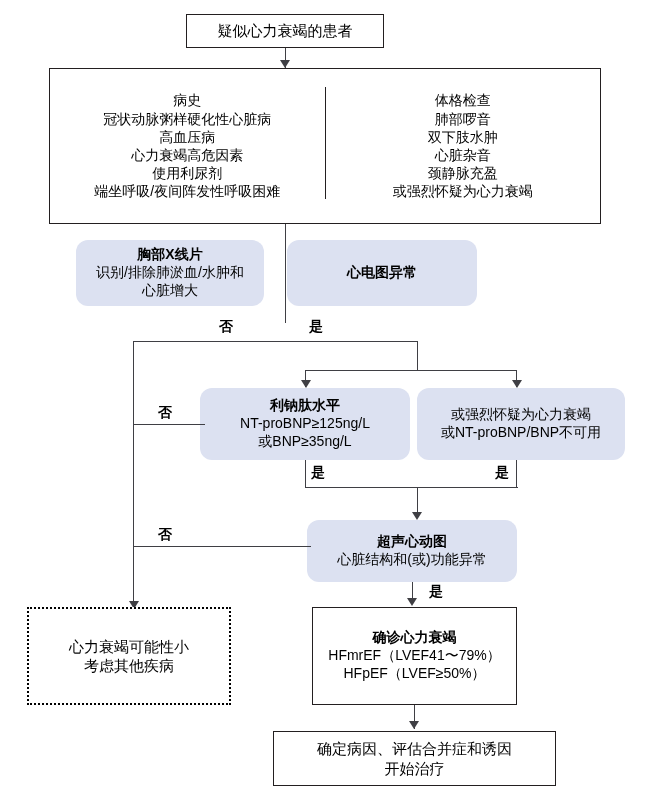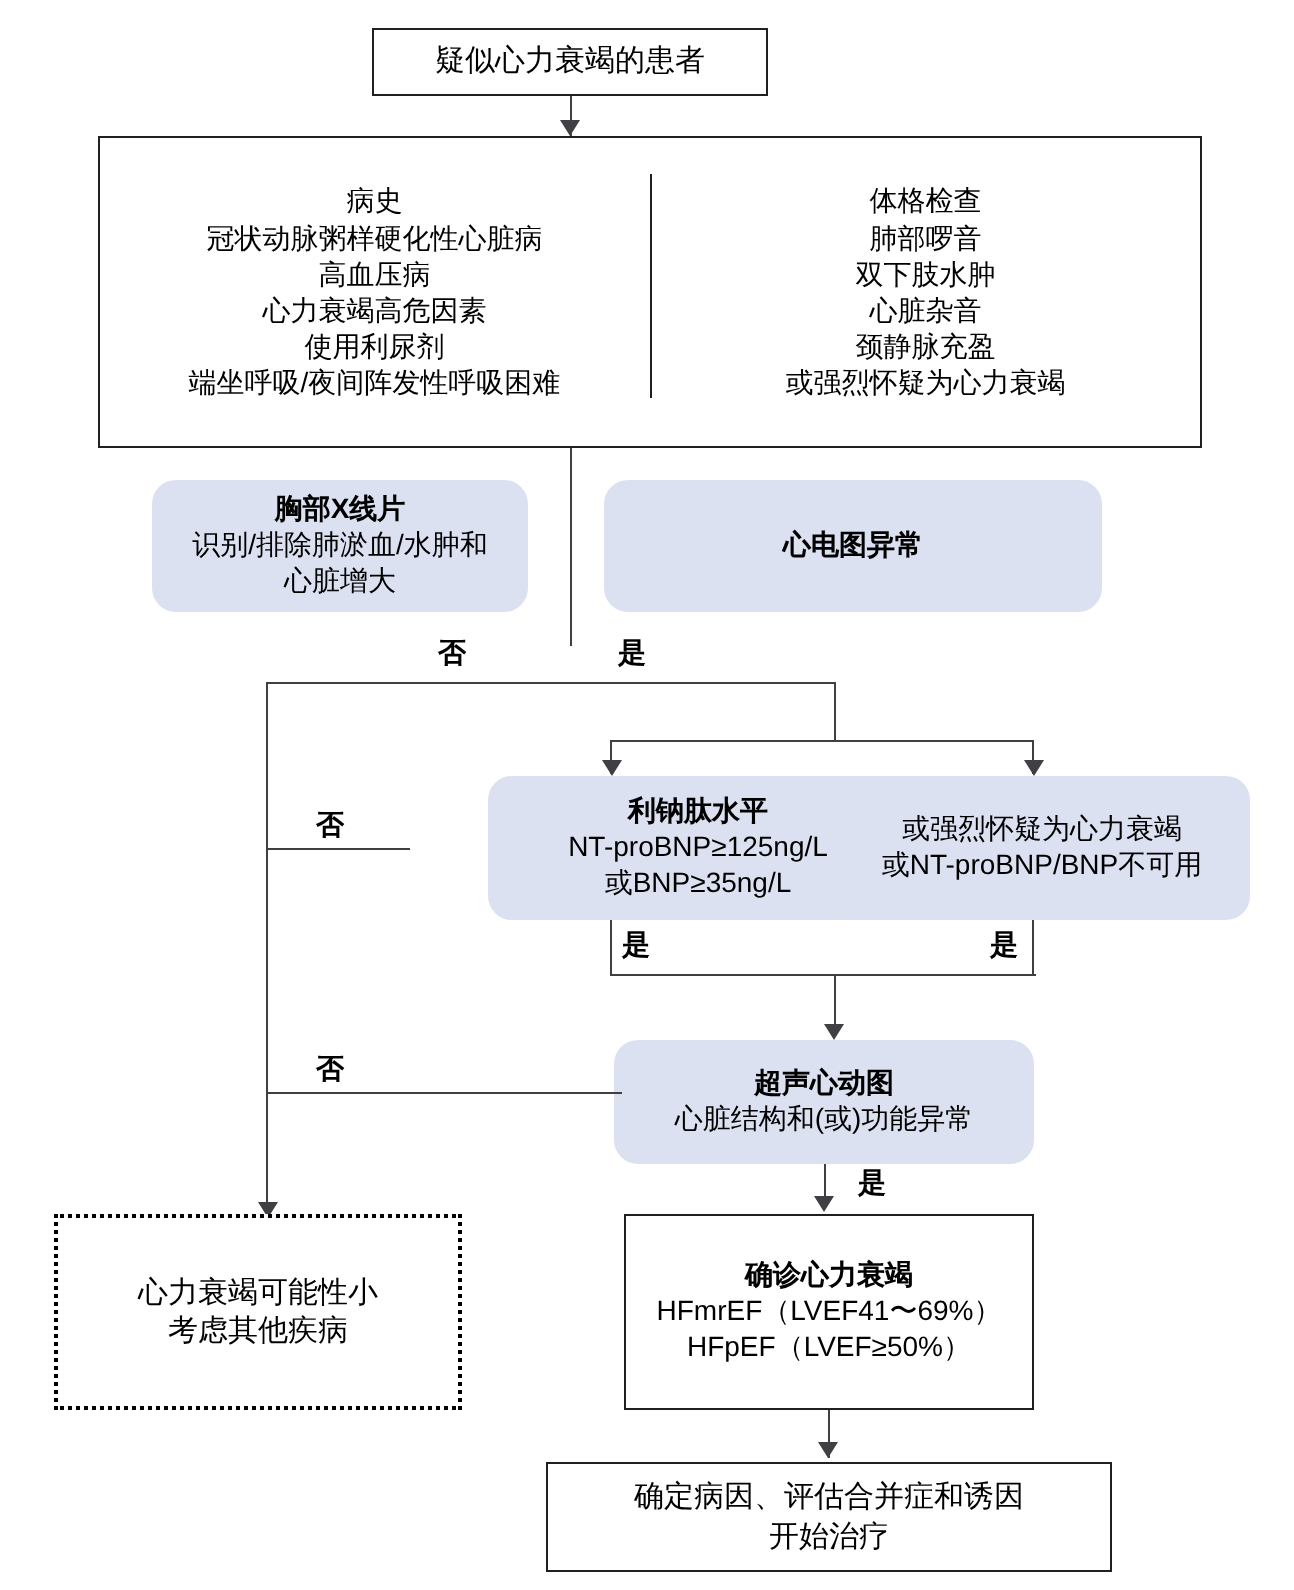--- a/index.html
+++ b/index.html
@@ -126,41 +126,41 @@
   </div>
 
   <div class="edge v" style="left:284.5px; top:224px; height:99px;"></div>
 
   <div class="node blue" style="left:76px; top:240px; width:188px; height:66px;">
     <div class="line t14 title">胸部X线片</div>
     <div class="line t14">识别/排除肺淤血/水肿和</div>
     <div class="line t14">心脏增大</div>
   </div>
 
-  <div class="node blue" style="left:302px; top:240px; width:249px; height:66px;">
+  <div class="node blue" style="left:287px; top:240px; width:190px; height:66px;">
     <div class="line t14 title">心电图异常</div>
   </div>
 
   <div class="elabel" style="left:219px; top:318px;">否</div>
   <div class="elabel" style="left:309px; top:318px;">是</div>
 
   <div class="edge h" style="left:133px; top:341px; width:285px;"></div>
 
   <div class="edge v" style="left:416.5px; top:341px; height:30px;"></div>
 
   <div class="edge v" style="left:133px; top:341px; height:266px;"></div>
   <div class="arrow" style="left:128.5px; top:601px;"></div>
 
   <div class="edge h" style="left:305px; top:370px; width:212px;"></div>
   <div class="edge v" style="left:305px; top:370px; height:17px;"></div>
   <div class="arrow" style="left:300.5px; top:380px;"></div>
   <div class="edge v" style="left:516px; top:370px; height:17px;"></div>
   <div class="arrow" style="left:511.5px; top:380px;"></div>
 
-  <div class="node blue" style="left:200px; top:388px; width:210px; height:72px;margin-left:44px;">
+  <div class="node blue" style="left:200px; top:388px; width:210px; height:72px;">
     <div class="line t14 title">利钠肽水平</div>
     <div class="line t14">NT-proBNP≥125ng/L</div>
     <div class="line t14">或BNP≥35ng/L</div>
   </div>
 
   <div class="node blue" style="left:417px; top:388px; width:208px; height:72px;">
     <div class="line t14">或强烈怀疑为心力衰竭</div>
     <div class="line t14">或NT-proBNP/BNP不可用</div>
   </div>
 
@@ -190,21 +190,21 @@
   <div class="edge v" style="left:411.5px; top:582px; height:22px;"></div>
   <div class="arrow" style="left:407px; top:598px;"></div>
 
   <div class="node dotted" style="left:27px; top:607px; width:204px; height:98px;">
     <div class="line t15">心力衰竭可能性小</div>
     <div class="line t15">考虑其他疾病</div>
   </div>
 
   <div class="node plain" style="left:312px; top:607px; width:205px; height:98px;">
     <div class="line t14 title">确诊心力衰竭</div>
-    <div class="line t14">HFmrEF（LVEF41〜69%）</div>
+    <div class="line t14">HFmrEF（LVEF41〜79%）</div>
     <div class="line t14">HFpEF（LVEF≥50%）</div>
   </div>
 
   <div class="edge v" style="left:413.5px; top:705px; height:24px;"></div>
   <div class="arrow" style="left:409px; top:721px;"></div>
 
   <div class="node plain" style="left:273px; top:731px; width:283px; height:55px;">
     <div class="line t15">确定病因、评估合并症和诱因</div>
     <div class="line t15">开始治疗</div>
   </div>

